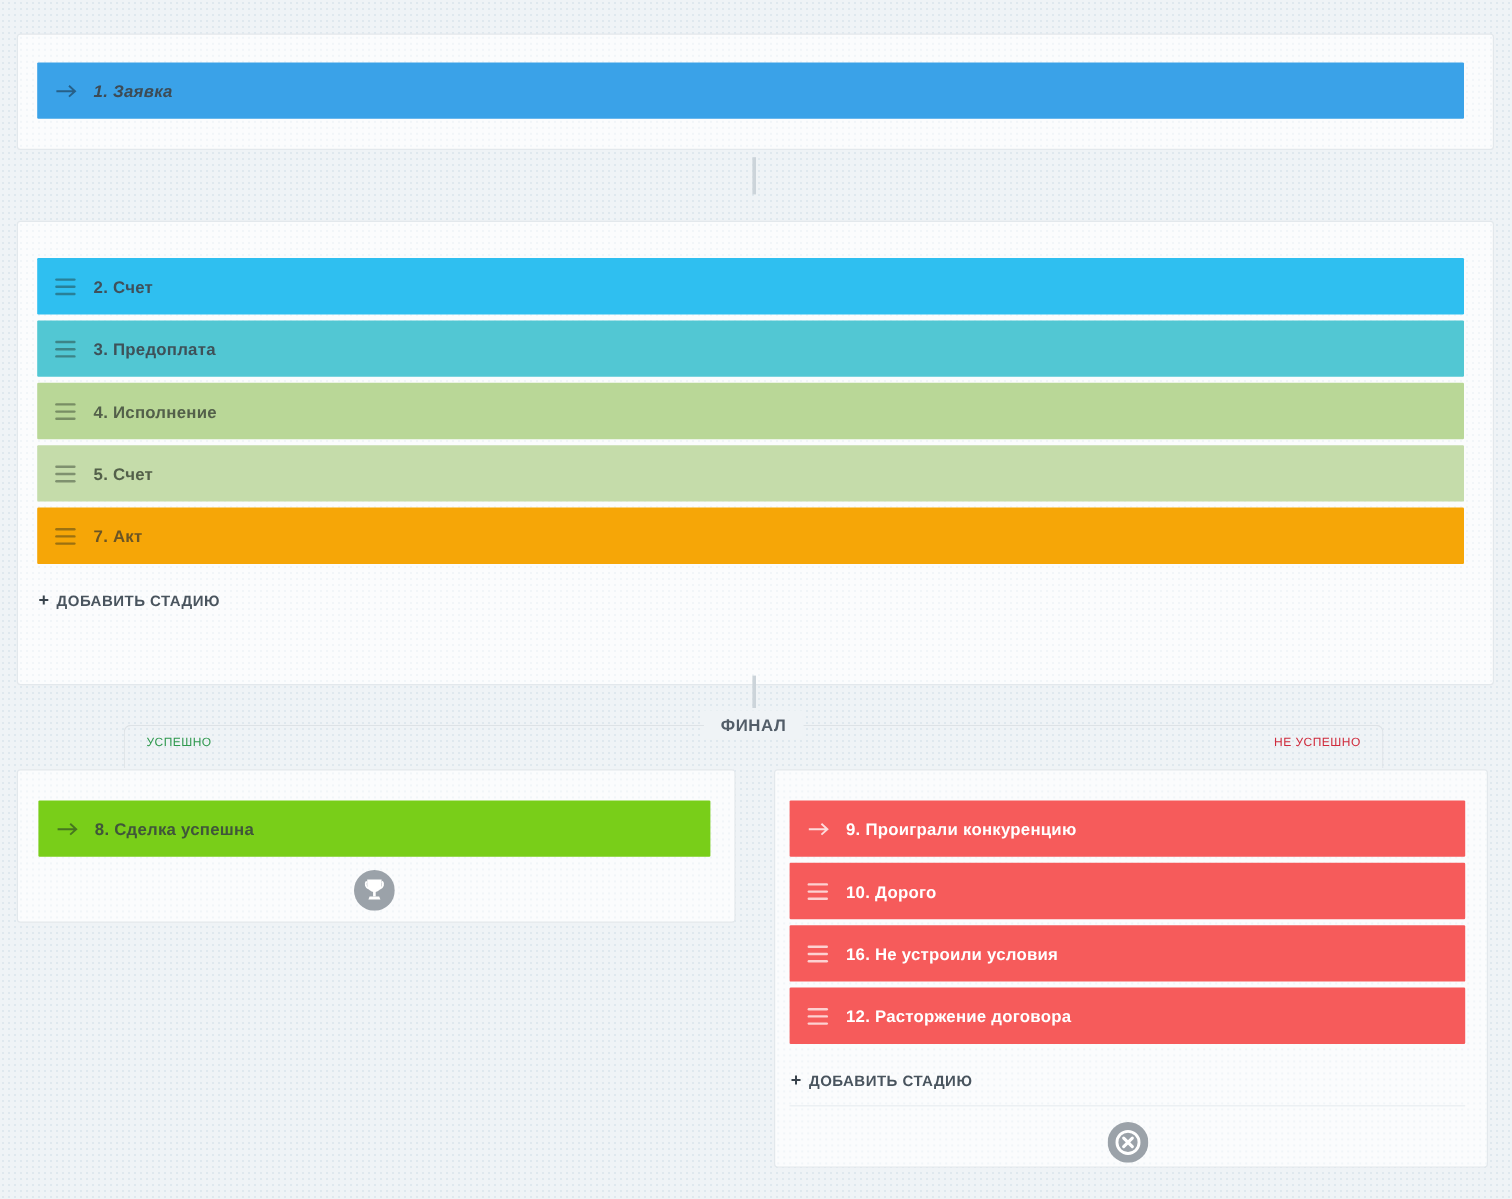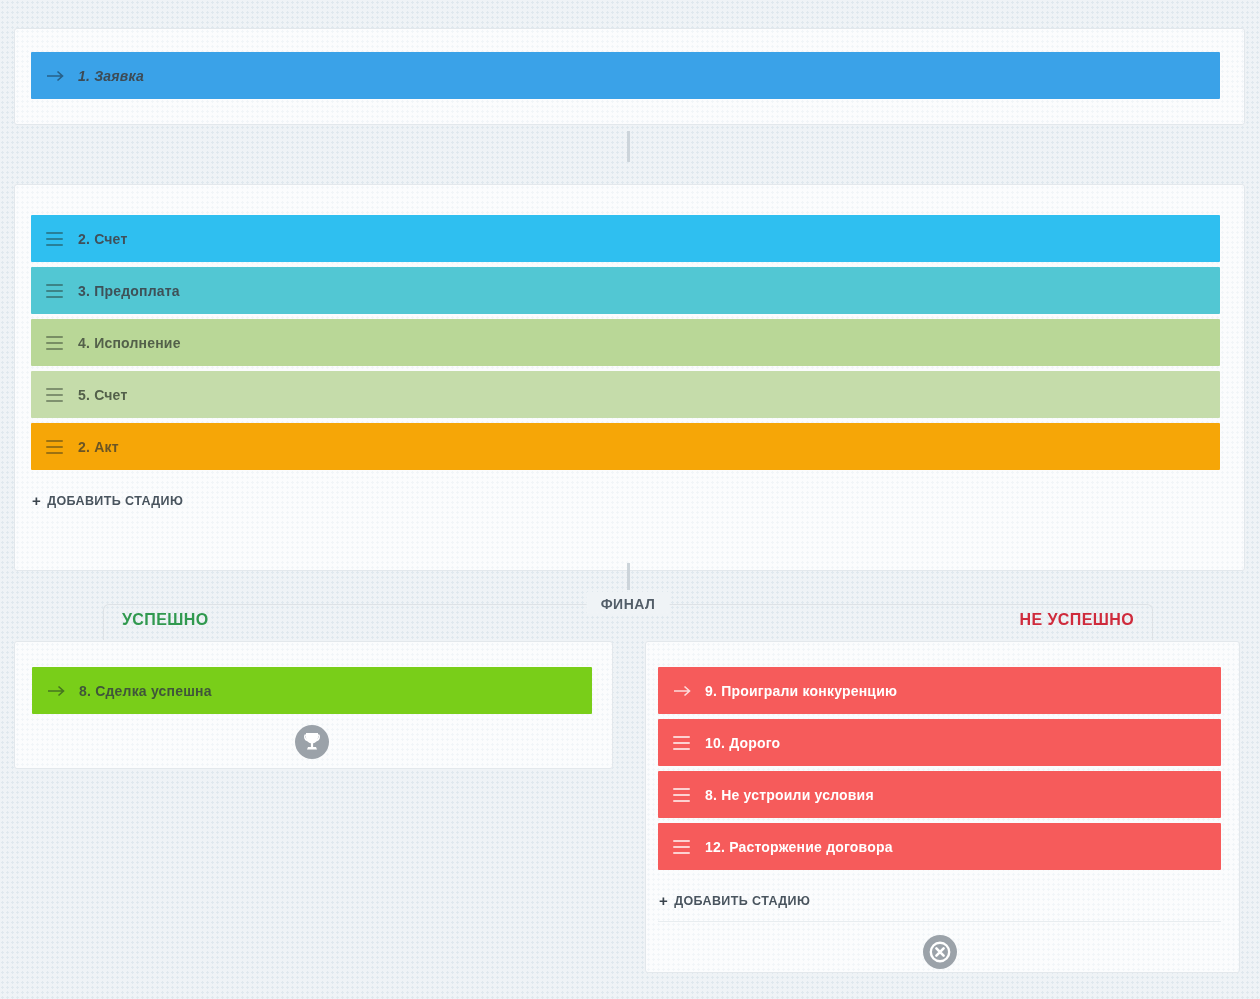--- a/index.html
+++ b/index.html
@@ -61,21 +61,21 @@
     border-radius:6px 6px 0 0;
     display:flex; justify-content:space-between; align-items:center;
     padding:0 18px;
   }
   .final-title {
     position:absolute; left:50%; top:-13px; transform:translateX(-50%);
     background:#eff3f6; padding:0 14px;
     font-size:14px; font-weight:bold; color:#525d68; letter-spacing:.5px;
     line-height:24px;
   }
-  .tab-label { font-size:16px; font-weight:bold; letter-spacing:.4px; margin-top:-6px; }
+  .tab-label { font-size:10px; font-weight:normal; letter-spacing:.4px; margin-top:-6px; }
   .tab-success { color:#30994f; }
   .tab-fail { color:#cf2b3c; }
 
   .result-icon { display:block; margin:11px auto 0 auto; width:34px; height:34px; }
 
   .fail-footer { border-top:1px solid #e8edf0; margin-top:11px; }
   .fail-footer .result-icon { margin-top:13px; }
 </style>
 </head>
 <body>
@@ -125,21 +125,21 @@
         <i></i>
       </span>
     <span class="stage-label" style="color: rgb(83, 96, 74);">5. Счет</span>
   </div>
   <div class="stage" style="background-color: rgb(246, 166, 7);">
     <span class="icon drag">
         <i></i>
         <i></i>
         <i></i>
       </span>
-    <span class="stage-label" style="color: rgb(107, 85, 37);">2. Акт</span>
+    <span class="stage-label" style="color: rgb(107, 85, 37);">7. Акт</span>
   </div>
   <a class="add-stage">
     <span class="plus">+</span>
     <span>ДОБАВИТЬ СТАДИЮ</span>
   </a>
 </div>
 
 <div class="vconnector vc2"></div>
 
 <div class="final-tabs">
@@ -189,21 +189,21 @@
         <i></i>
       </span>
     <span class="stage-label" style="color: rgb(255, 255, 255);">10. Дорого</span>
   </div>
   <div class="stage stage--inverse" style="background-color: rgb(246, 91, 91);">
     <span class="icon drag">
         <i></i>
         <i></i>
         <i></i>
       </span>
-    <span class="stage-label" style="color: rgb(255, 255, 255);">8. Не устроили условия</span>
+    <span class="stage-label" style="color: rgb(255, 255, 255);">16. Не устроили условия</span>
   </div>
   <div class="stage stage--inverse" style="background-color: rgb(246, 91, 91);">
     <span class="icon drag">
         <i></i>
         <i></i>
         <i></i>
       </span>
     <span class="stage-label" style="color: rgb(255, 255, 255);">12. Расторжение договора</span>
   </div>
   <a class="add-stage">

